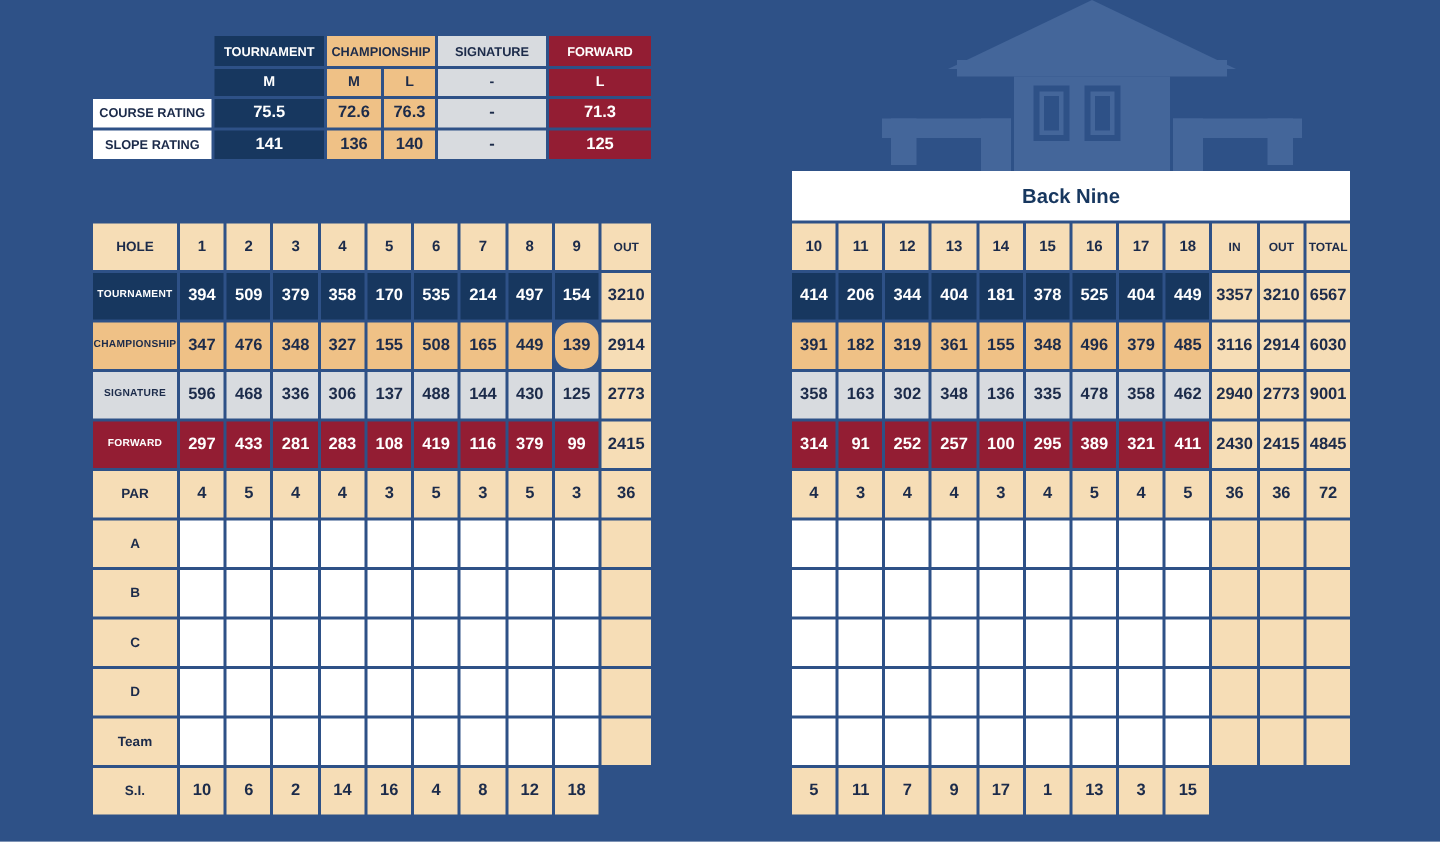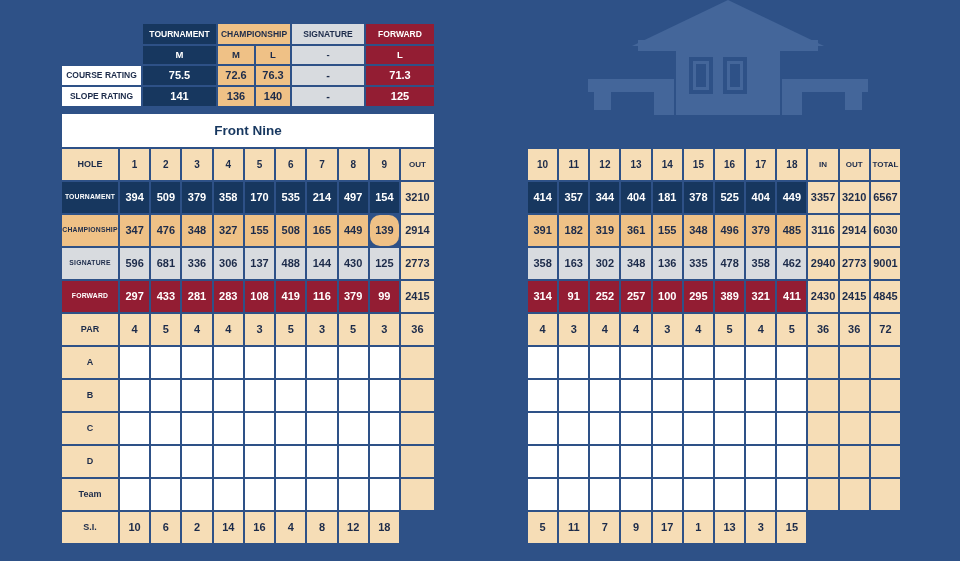--- a/index.html
+++ b/index.html
@@ -82,21 +82,20 @@
       <div class="cell c-gray val" style="grid-area: 3 / 5;">-</div>
       <div class="cell c-red val" style="grid-area: 3 / 6;">71.3</div>
       <div class="cell c-white rlbl" style="grid-area: 4 / 1;">SLOPE RATING</div>
       <div class="cell c-navy val" style="grid-area: 4 / 2;">141</div>
       <div class="cell c-tan val" style="grid-area: 4 / 3;">136</div>
       <div class="cell c-tan val" style="grid-area: 4 / 4;">140</div>
       <div class="cell c-gray val" style="grid-area: 4 / 5;">-</div>
       <div class="cell c-red val" style="grid-area: 4 / 6;">125</div>
     </div>
   <div id="front" class="grid">
-      <div class="cell title" style="grid-row: 1;">Front Nine</div>
       <div class="cell c-light lbl" style="grid-area: 2 / 1;">HOLE</div>
       <div class="cell c-light num" style="grid-area: 2 / 2;">1</div>
       <div class="cell c-light num" style="grid-area: 2 / 3;">2</div>
       <div class="cell c-light num" style="grid-area: 2 / 4;">3</div>
       <div class="cell c-light num" style="grid-area: 2 / 5;">4</div>
       <div class="cell c-light num" style="grid-area: 2 / 6;">5</div>
       <div class="cell c-light num" style="grid-area: 2 / 7;">6</div>
       <div class="cell c-light num" style="grid-area: 2 / 8;">7</div>
       <div class="cell c-light num" style="grid-area: 2 / 9;">8</div>
       <div class="cell c-light num" style="grid-area: 2 / 10;">9</div>
@@ -118,21 +117,21 @@
       <div class="cell c-tan val" style="grid-area: 4 / 4;">348</div>
       <div class="cell c-tan val" style="grid-area: 4 / 5;">327</div>
       <div class="cell c-tan val" style="grid-area: 4 / 6;">155</div>
       <div class="cell c-tan val" style="grid-area: 4 / 7;">508</div>
       <div class="cell c-tan val" style="grid-area: 4 / 8;">165</div>
       <div class="cell c-tan val" style="grid-area: 4 / 9;">449</div>
       <div class="cell c-tan val" style="grid-area: 4 / 10; border-radius: 10px;">139</div>
       <div class="cell c-light val" style="grid-area: 4 / 11;">2914</div>
       <div class="cell c-gray lbl-sm" style="grid-area: 5 / 1;">SIGNATURE</div>
       <div class="cell c-gray val" style="grid-area: 5 / 2;">596</div>
-      <div class="cell c-gray val" style="grid-area: 5 / 3;">681</div>
+      <div class="cell c-gray val" style="grid-area: 5 / 3;">468</div>
       <div class="cell c-gray val" style="grid-area: 5 / 4;">336</div>
       <div class="cell c-gray val" style="grid-area: 5 / 5;">306</div>
       <div class="cell c-gray val" style="grid-area: 5 / 6;">137</div>
       <div class="cell c-gray val" style="grid-area: 5 / 7;">488</div>
       <div class="cell c-gray val" style="grid-area: 5 / 8;">144</div>
       <div class="cell c-gray val" style="grid-area: 5 / 9;">430</div>
       <div class="cell c-gray val" style="grid-area: 5 / 10;">125</div>
       <div class="cell c-light val" style="grid-area: 5 / 11;">2773</div>
       <div class="cell c-red lbl-sm" style="grid-area: 6 / 1;">FORWARD</div>
       <div class="cell c-red val" style="grid-area: 6 / 2;">297</div>
@@ -216,34 +215,35 @@
       <div class="cell c-light val" style="grid-area: 13 / 3;">6</div>
       <div class="cell c-light val" style="grid-area: 13 / 4;">2</div>
       <div class="cell c-light val" style="grid-area: 13 / 5;">14</div>
       <div class="cell c-light val" style="grid-area: 13 / 6;">16</div>
       <div class="cell c-light val" style="grid-area: 13 / 7;">4</div>
       <div class="cell c-light val" style="grid-area: 13 / 8;">8</div>
       <div class="cell c-light val" style="grid-area: 13 / 9;">12</div>
       <div class="cell c-light val" style="grid-area: 13 / 10;">18</div>
     </div>
   <div id="back" class="grid">
+      <div class="cell title" style="grid-row: 1;">Back Nine</div>
       <div class="cell c-light num" style="grid-area: 2 / 1;">10</div>
       <div class="cell c-light num" style="grid-area: 2 / 2;">11</div>
       <div class="cell c-light num" style="grid-area: 2 / 3;">12</div>
       <div class="cell c-light num" style="grid-area: 2 / 4;">13</div>
       <div class="cell c-light num" style="grid-area: 2 / 5;">14</div>
       <div class="cell c-light num" style="grid-area: 2 / 6;">15</div>
       <div class="cell c-light num" style="grid-area: 2 / 7;">16</div>
       <div class="cell c-light num" style="grid-area: 2 / 8;">17</div>
       <div class="cell c-light num" style="grid-area: 2 / 9;">18</div>
       <div class="cell c-light tlbl" style="grid-area: 2 / 10;">IN</div>
       <div class="cell c-light tlbl" style="grid-area: 2 / 11;">OUT</div>
       <div class="cell c-light tlbl" style="grid-area: 2 / 12;">TOTAL</div>
       <div class="cell c-navy val" style="grid-area: 3 / 1;">414</div>
-      <div class="cell c-navy val" style="grid-area: 3 / 2;">357</div>
+      <div class="cell c-navy val" style="grid-area: 3 / 2;">206</div>
       <div class="cell c-navy val" style="grid-area: 3 / 3;">344</div>
       <div class="cell c-navy val" style="grid-area: 3 / 4;">404</div>
       <div class="cell c-navy val" style="grid-area: 3 / 5;">181</div>
       <div class="cell c-navy val" style="grid-area: 3 / 6;">378</div>
       <div class="cell c-navy val" style="grid-area: 3 / 7;">525</div>
       <div class="cell c-navy val" style="grid-area: 3 / 8;">404</div>
       <div class="cell c-navy val" style="grid-area: 3 / 9;">449</div>
       <div class="cell c-light val" style="grid-area: 3 / 10;">3357</div>
       <div class="cell c-light val" style="grid-area: 3 / 11;">3210</div>
       <div class="cell c-light val" style="grid-area: 3 / 12;">6567</div>

